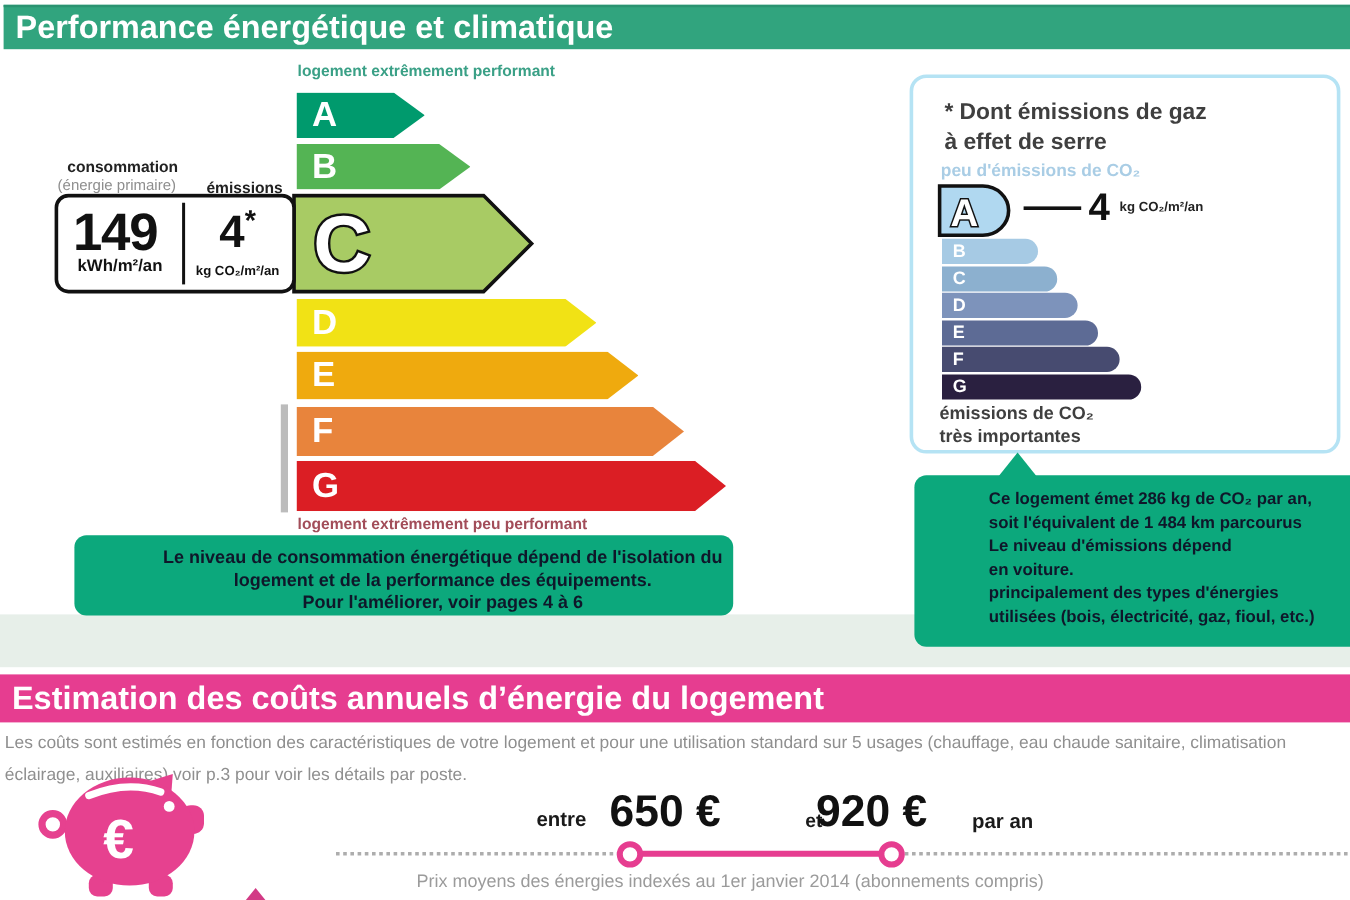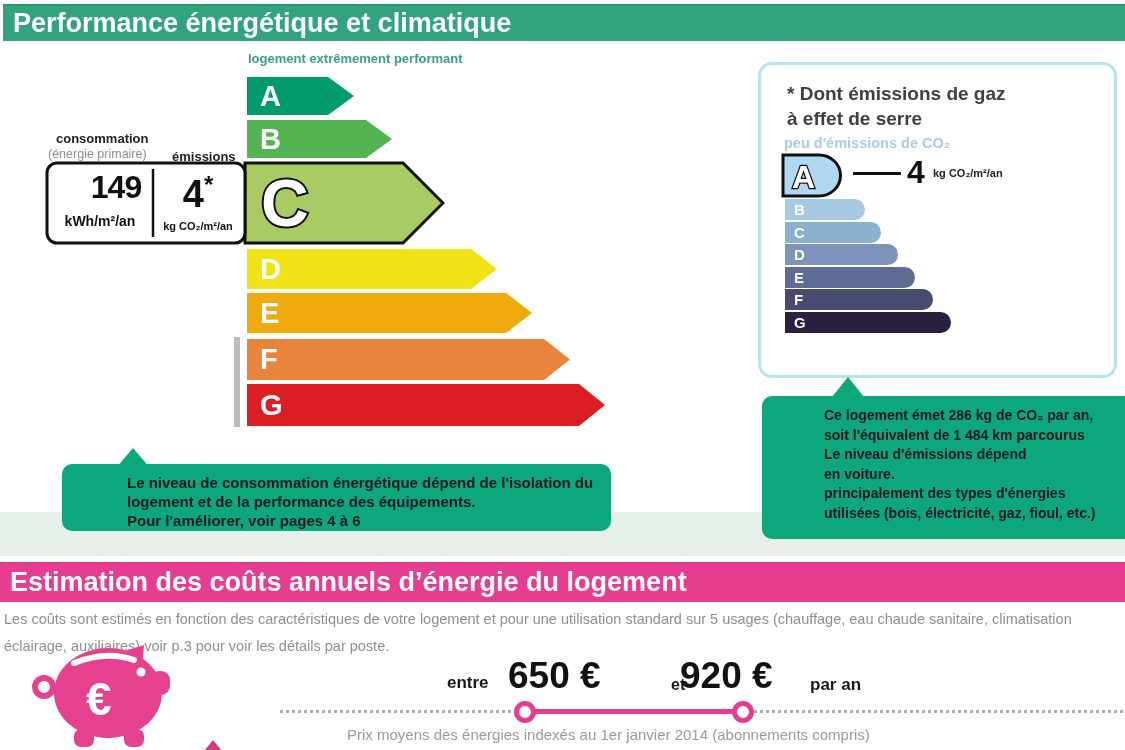--- a/index.html
+++ b/index.html
@@ -47,21 +47,21 @@
     <polygon points="200,2 358,2 398,42 358,82 200,82" stroke="#111" stroke-width="3" style="fill: rgb(168, 203, 100);"></polygon>
     <rect x="2" y="2" width="198" height="80" rx="10" fill="#ffffff" stroke="#111" stroke-width="3"></rect>
     <line x1="108" y1="8" x2="108" y2="76" stroke="#111" stroke-width="2.5"></line>
     <text x="216" y="65" font-size="66" font-weight="bold" fill="#fff" stroke="#111" stroke-width="4" style="paint-order:stroke;">C</text>
   </svg>
 
   <div class="abs" style="left:56px;top:131px;font-size:13px;font-weight:bold;color:#222;">consommation</div>
   <div class="abs" style="left:48px;top:147px;font-size:12.5px;color:#8e8e8e;">(énergie primaire)</div>
   <div class="abs" style="left:172px;top:149px;font-size:13px;font-weight:bold;color:#222;">émissions</div>
 
-  <div class="abs big-num" style="left:64px;top:169px;width:104px;text-align:center;font-size:32px;letter-spacing:-1px;">149</div>
+  <div class="abs big-num" style="left:44px;top:169px;width:104px;text-align:center;font-size:44px;letter-spacing:-1px;">149</div>
   <div class="abs unit" style="left:48px;top:213px;width:104px;font-size:14px;">kWh/m²/an</div>
   <div class="abs" style="left:155px;top:171px;width:86px;text-align:center;">
     <span class="big-num" style="font-size:38px;">4</span><span class="big-num" style="font-size:24px;vertical-align:14px;">*</span>
   </div>
   <div class="abs unit" style="left:152px;top:220px;width:92px;font-size:11px;">kg CO₂/m²/an</div>
 
   <div class="abs arrow" style="top: 249px; width: 250px; height: 40px; line-height: 40px; background: rgb(241, 226, 21);">
     <span>D</span>
   </div>
   <div class="abs arrow" style="top: 293px; width: 285px; height: 40px; line-height: 40px; background: rgb(239, 170, 14);">
@@ -69,25 +69,26 @@
   </div>
   <div class="abs arrow" style="top: 339px; width: 323px; height: 41px; line-height: 41px; background: rgb(232, 132, 60);">
     <span>F</span>
   </div>
   <div class="abs arrow" style="top: 384px; width: 358px; height: 42px; line-height: 42px; background: rgb(219, 30, 36);">
     <span>G</span>
   </div>
 
   <div class="abs" style="left:234px;top:337px;width:6px;height:90px;background:#bcbcbc;"></div>
 
+  <div class="abs scale-label" style="left:248px;top:429px;color:#a24d59;font-weight:bold;">logement extrêmement peu performant</div>
 
   <div class="abs" style="left:0;top:512px;width:1125px;height:44px;background:#e7efe9;"></div>
 
   <div class="abs tri" style="left:116px;top:448px;border-left:17px solid transparent;border-right:17px solid transparent;border-bottom:20px solid #0ca87c;width:0;height:0;"></div>
-  <div class="abs callout" style="left:62px;top:464px;width:501px;height:67px;">
+  <div class="abs callout" style="left:62px;top:446px;width:501px;height:67px;text-align:center;">
     <div style="padding:9px 0 0 17px;font-size:15px;line-height:19px;">
       <div class="note-line">Le niveau de consommation énergétique dépend de l'isolation du</div>
       <div class="note-line">logement et de la performance des équipements.</div>
       <div class="note-line">Pour l'améliorer, voir pages 4 à 6</div>
     </div>
   </div>
 
   <div id="ghg-box" class="abs">
     <div class="abs" style="left:26px;top:16px;font-size:19px;font-weight:600;color:#3f3f3f;line-height:25px;">
       <div>* Dont émissions de gaz</div>
@@ -109,20 +110,24 @@
       <span>C</span></div>
     <div class="abs co2bar" style="top: 179px; width: 113px; background: rgb(125, 147, 187);">
       <span>D</span></div>
     <div class="abs co2bar" style="top: 202px; width: 130px; background: rgb(93, 107, 149);">
       <span>E</span></div>
     <div class="abs co2bar" style="top: 224px; width: 148px; background: rgb(71, 75, 112);">
       <span>F</span></div>
     <div class="abs co2bar" style="top: 247px; width: 166px; background: rgb(42, 32, 64);">
       <span>G</span></div>
 
+    <div class="abs" style="left:22px;top:270px;font-size:15px;font-weight:600;color:#3f3f3f;line-height:19px;">
+      <div>émissions de CO₂</div>
+      <div>très importantes</div>
+    </div>
   </div>
 
   <div class="abs" style="left:832px;top:377px;width:0;height:0;border-left:16px solid transparent;border-right:16px solid transparent;border-bottom:20px solid #0ca87c;"></div>
   <div class="abs callout" style="left:762px;top:396px;width:332px;height:143px;">
     <div style="padding:10px 0 0 14px;font-size:14px;line-height:19.5px;">
       <div class="note-line">Ce logement émet 286 kg de CO₂ par an,</div>
       <div class="note-line">soit l'équivalent de 1 484 km parcourus</div>
       <div class="note-line">Le niveau d'émissions dépend</div>
       <div class="note-line">en voiture.</div>
       <div class="note-line">principalement des types d'énergies</div>

